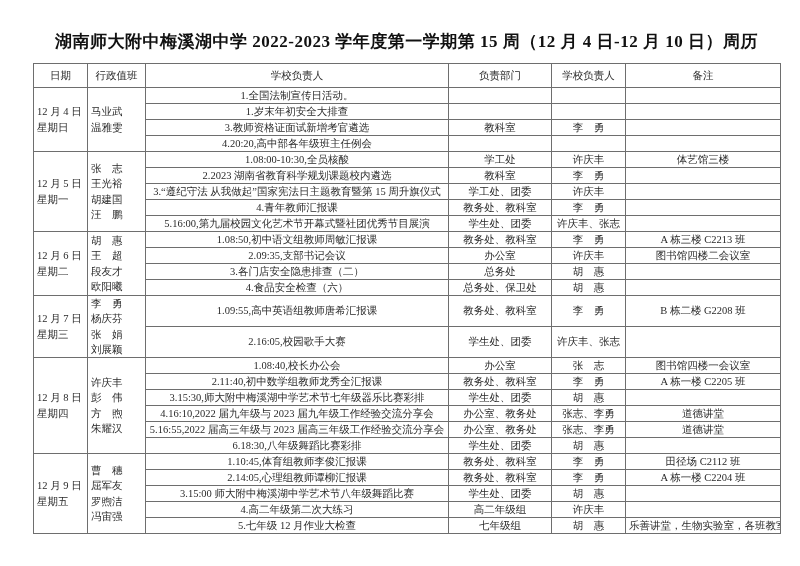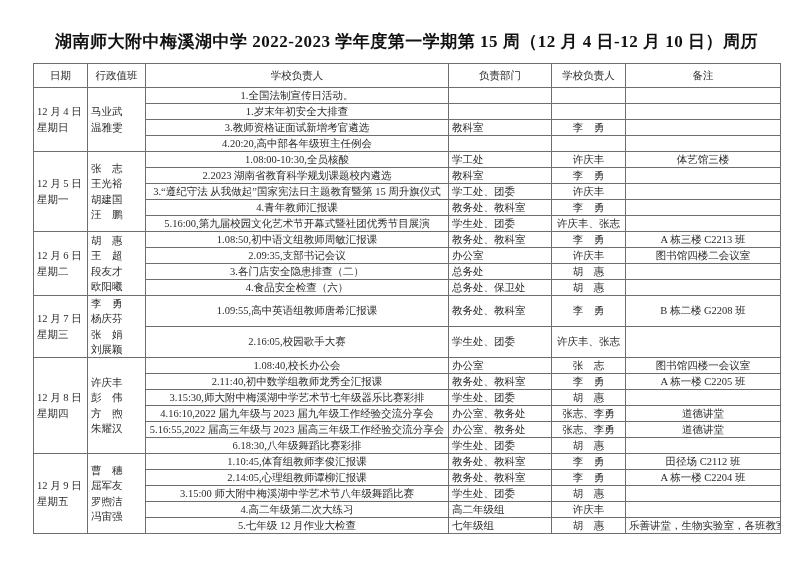--- a/index.html
+++ b/index.html
@@ -26,21 +26,21 @@
     padding:0 3px;overflow:hidden;white-space:nowrap;
     font-weight:normal;vertical-align:middle;
     background:#fff;
   }
   .sched thead th{height:23px;text-align:center;margin-top:45px;}
   .sched tbody tr{height:16px;}
   .sched tbody tr.tall{height:31px;}
   .c-date,.c-duty{text-align:left;white-space:normal;}
   .c-date div,.c-duty div{line-height:1.45;}
   .c-work{text-align:center;padding-left:4px;}
-  .c-dept{text-align:left;padding-left:8px;}
+  .c-dept{text-align:center;padding-left:8px;}
   .c-leader{text-align:center;}
   .c-note{text-align:center;padding-left:5px;}
 </style>
 </head>
 <body>
 
 <div class="page">
   <h1 class="doc-title">湖南师大附中梅溪湖中学 2022-2023 学年度第一学期第 15 周（12 月 4 日-12 月 10 日）周历</h1>
 
   <table class="sched">

